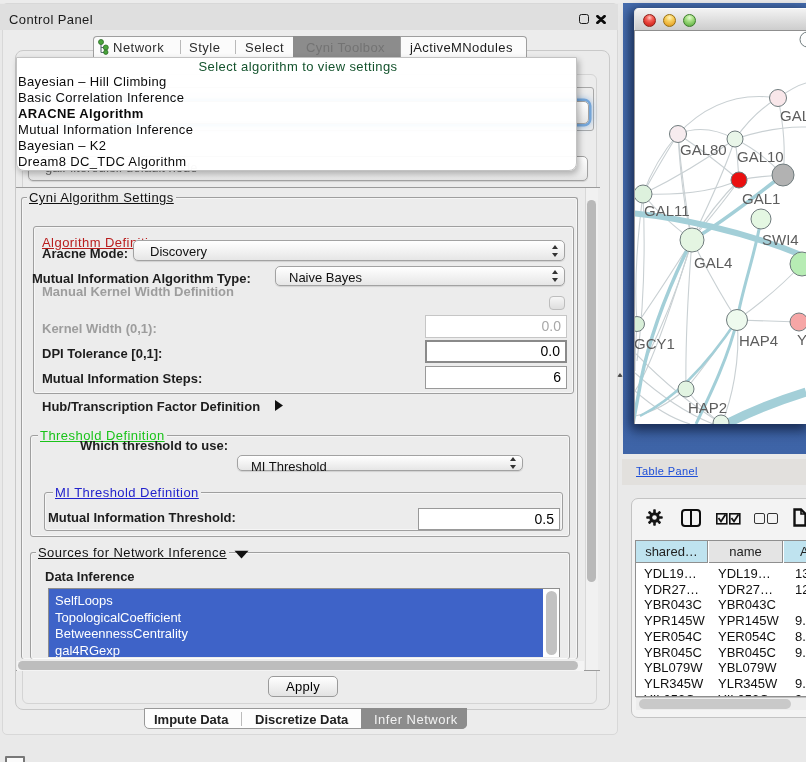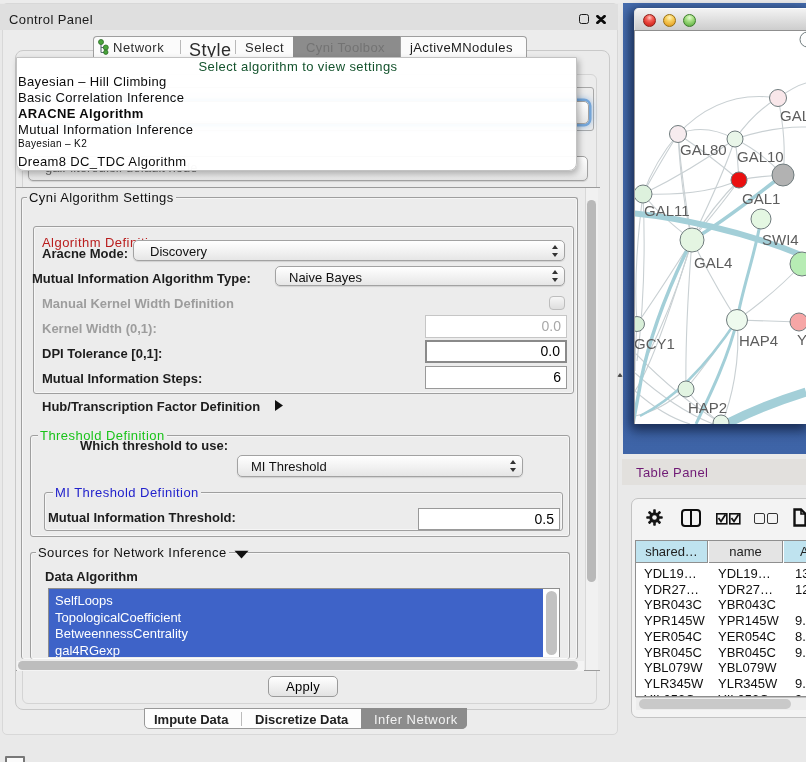--- a/index.html
+++ b/index.html
@@ -2,21 +2,21 @@
 <html><head>
 <meta charset="utf-8">
 <style>
   * { margin:0; padding:0; box-sizing:border-box; }
   html,body { width:806px; height:762px; overflow:hidden; }
   body { font-family:"Liberation Sans", sans-serif; background:#e9e9e9; position:relative; }
   .abs { position:absolute; }
   .lbl { font-size:13px; font-weight:bold; color:#1d1d1d; white-space:nowrap; }
   .dis { color:#9d9d9d; }
   .grp { position:absolute; border:1px solid #9f9f9f; border-radius:3px; box-shadow:inset 0 0 0 1px rgba(255,255,255,.55); }
-  .gtit { position:absolute; font-size:13px; background:#ececec; padding:0 2px; white-space:nowrap; line-height:13px; letter-spacing:.45px; }
+  .gtit { position:absolute; font-size:13px; background:#ececec; padding:0 2px; white-space:nowrap; line-height:13px; letter-spacing:.45px;text-decoration:underline; }
   .combo { position:absolute; border:1px solid #a2a2a2; border-radius:5px;
            background:linear-gradient(#ffffff 0%, #f4f4f4 45%, #e6e6e6 100%);
            box-shadow:0 1px 1px rgba(0,0,0,.12); font-size:13px; color:#111; }
   .combo .ct { position:absolute; left:16px; top:3px; white-space:nowrap; }
   .spin { position:absolute; right:4px; top:50%; width:9px; height:14px; margin-top:-7px; }
   .spin:before { content:""; position:absolute; left:1px; top:1px; border-left:3.5px solid transparent; border-right:3.5px solid transparent; border-bottom:4.5px solid #333; }
   .spin:after  { content:""; position:absolute; left:1px; bottom:1px; border-left:3.5px solid transparent; border-right:3.5px solid transparent; border-top:4.5px solid #333; }
   .fld { position:absolute; background:#fff; border:1px solid #999; font-size:14px; text-align:right; padding-right:5px; color:#000; }
 </style>
 </head>
@@ -40,21 +40,21 @@
 <div class="abs" style="left:235px; top:40px; width:1px; height:14px; background:#b9b9b9;"></div>
 <div class="abs" style="left:293px; top:36px; width:107px; height:21px; background:#8c8c8c;"></div>
 <div class="abs" style="left:400px; top:36px; width:1px; height:21px; background:#9e9e9e;"></div>
 <svg class="abs" style="left:96px; top:38px;" width="14" height="17" viewBox="0 0 14 17">
   <path d="M5 4 L5 14.5 M5 9.5 L9.5 9.5 M5 14.5 L9.5 14.5" stroke="#5c6a76" stroke-width="1.1" fill="none"></path>
   <circle cx="5" cy="4" r="2.5" fill="#4aa53c" stroke="#2a6c24" stroke-width=".8"></circle>
   <circle cx="9.8" cy="9.5" r="2.5" fill="#4aa53c" stroke="#2a6c24" stroke-width=".8"></circle>
   <circle cx="9.8" cy="14.2" r="2.2" fill="#4aa53c" stroke="#2a6c24" stroke-width=".8"></circle>
 </svg>
 <div class="abs" style="left:113px; top:40px; font-size:13px; color:#2c2c2c; letter-spacing:.5px;">Network</div>
-<div class="abs" style="left:189px; top:40px; font-size:18px; color:#2c2c2c; letter-spacing:.5px;">Style</div>
+<div class="abs" style="left:189px; top:40px; font-size:13px; color:#2c2c2c; letter-spacing:.5px;">Style</div>
 <div class="abs" style="left:245px; top:40px; font-size:13px; color:#2c2c2c; letter-spacing:.5px;">Select</div>
 <div class="abs" style="left:306px; top:40px; font-size:13px; color:#737373; letter-spacing:.4px;">Cyni Toolbox</div>
 <div class="abs" style="left:410px; top:40px; font-size:13px; color:#1c1c1c; letter-spacing:.4px;">jActiveMNodules</div>
 
 <div class="abs" style="left:20px; top:87px; width:574px; height:44px; border:1px solid #a8a8a8; border-radius:3px;"></div>
 <div class="combo" style="left:40px; top:101px; width:549px; height:23px; box-shadow:0 0 0 2.5px #74a5d8, 0 0 6px 3px rgba(110,160,215,.55);"></div>
 <div class="combo" style="left:28px; top:156px; width:560px; height:25px;">
   <span class="ct" style="color:#6a6a6a;">galFiltered.sif default node</span>
 </div>
 
@@ -71,59 +71,59 @@
     <span class="ct">Discovery</span>
     <span class="spin"></span>
   </div>
 
 <div class="lbl abs" style="left:32px; top:271px;">Mutual Information Algorithm Type:</div>
 <div class="combo" style="left:275px; top:266px; width:290px; height:20px;">
     <span class="ct" style="left:13px;">Naive Bayes</span>
     <span class="spin"></span>
   </div>
 
-<div class="lbl abs dis" style="left:42px; top:296px;">Manual Kernel Width Definition</div>
+<div class="lbl abs dis" style="left:42px; top:284px;">Manual Kernel Width Definition</div>
 <div class="abs" style="left:549px; top:296px; width:16px; height:14px; background:linear-gradient(#f6f6f6,#dedede); border:1px solid #bdbdbd; border-radius:4px;"></div>
 
 <div class="lbl abs dis" style="left:42px; top:321px;">Kernel Width (0,1):</div>
 <div class="fld" style="left:425px; top:315px; width:142px; height:23px; border-color:#c6c6c6; color:#a8a8a8; line-height:21px;">0.0</div>
 
 <div class="lbl abs" style="left:42px; top:346px;">DPI Tolerance [0,1]:</div>
 <div class="fld" style="left:425px; top:340px; width:142px; height:23px; border:2px solid #8a8a8a; line-height:19px;">0.0</div>
 
 <div class="lbl abs" style="left:42px; top:371px;">Mutual Information Steps:</div>
 <div class="fld" style="left:425px; top:366px; width:142px; height:23px; line-height:21px;">6</div>
 
 <div class="lbl abs" style="left:42px; top:399px;">Hub/Transcription Factor Definition</div>
 <svg class="abs" style="left:273px; top:399px;" width="12" height="13" viewBox="0 0 12 13">
     <path d="M2 1 L10 6.5 L2 12 Z" fill="#111"></path>
   </svg>
 
 <div class="grp" style="left:30px; top:435px; width:540px; height:102px;"></div>
 <div class="gtit" style="left:38px; top:429px; color:#19c319;">Threshold Definition</div>
 
 <div class="lbl abs" style="left:80px; top:438px;">Which threshold to use:</div>
-<div class="combo" style="left:237px; top:455px; width:286px; height:22px;">
+<div class="combo" style="left:237px; top:455px; width:286px; height:16px;">
     <span class="ct" style="left:13px;">MI Threshold</span>
     <span class="spin"></span>
   </div>
 
 <div class="grp" style="left:44px; top:492px; width:519px; height:39px;"></div>
 <div class="gtit" style="left:53px; top:486px; color:#2222cc;">MI Threshold Definition</div>
 
 <div class="lbl abs" style="left:48px; top:510px;">Mutual Information Threshold:</div>
 <div class="fld" style="left:418px; top:508px; width:142px; height:22px; line-height:20px;">0.5</div>
 
 <div class="grp" style="left:30px; top:552px; width:540px; height:107px; border-bottom:none;"></div>
 <div class="gtit" style="left:36px; top:546px; color:#111;">Sources for Network Inference</div>
 <svg class="abs" style="left:234px; top:550px;" width="15" height="9" viewBox="0 0 15 9">
     <path d="M0.5 0.8 L14.5 0.8 L7.5 8.6 Z" fill="#111"></path>
   </svg>
 
-<div class="lbl abs" style="left:45px; top:569px;">Data Algorithm</div>
+<div class="lbl abs" style="left:45px; top:569px;">Data Inference</div>
 
 <div class="abs" style="left:48px; top:588px; width:512px; height:69px; background:#fff; border:1px solid #8e8e8e; border-bottom:none; overflow:hidden;">
   <div class="abs" style="left:0; top:0; width:494px; height:80px; background:#3e63c8;"></div>
   <div class="abs" style="left:6px; top:4px;  font-size:13px; color:#fff;">SelfLoops</div>
   <div class="abs" style="left:6px; top:21px; font-size:13px; color:#fff;">TopologicalCoefficient</div>
   <div class="abs" style="left:6px; top:37px; font-size:13px; color:#fff;">BetweennessCentrality</div>
   <div class="abs" style="left:6px; top:54px; font-size:13px; color:#fff;">gal4RGexp</div>
   <div class="abs" style="left:497px; top:2px; width:11px; height:64px; background:#c2c2c2; border-radius:6px;"></div>
 </div>
 
@@ -141,21 +141,21 @@
 <div class="abs" style="left:154px; top:712px; font-size:13px; font-weight:bold; color:#222;">Impute Data</div>
 <div class="abs" style="left:255px; top:712px; font-size:13px; font-weight:bold; color:#222;">Discretize Data</div>
 <div class="abs" style="left:374px; top:712px; font-size:13px; color:#f2f2f2; letter-spacing:.5px;">Infer Network</div>
 
 <div class="abs" style="left:16px; top:57px; width:561px; height:114px; background:rgba(255,255,255,.96); border:1px solid #c2c2c2; border-radius:0 0 8px 8px; box-shadow:2px 3px 6px rgba(0,0,0,.28);"></div>
 <div class="abs" style="left:0px; top:59px; width:596px; text-align:center; font-size:13px; color:#14532d; letter-spacing:.4px;">Select algorithm to view settings</div>
 <div class="abs" style="left:18px; top:74px;  font-size:13px; color:#0a0a0a; letter-spacing:.35px;">Bayesian – Hill Climbing</div>
 <div class="abs" style="left:18px; top:90px;  font-size:13px; color:#0a0a0a; letter-spacing:.35px;">Basic Correlation Inference</div>
 <div class="abs" style="left:18px; top:106px; font-size:13px; font-weight:bold; color:#0a0a0a; letter-spacing:.35px;">ARACNE Algorithm</div>
 <div class="abs" style="left:18px; top:122px; font-size:13px; color:#0a0a0a; letter-spacing:.35px;">Mutual Information Inference</div>
-<div class="abs" style="left:18px; top:138px; font-size:10px; color:#0a0a0a; letter-spacing:.35px;">Bayesian – K2</div>
+<div class="abs" style="left:18px; top:138px; font-size:13px; color:#0a0a0a; letter-spacing:.35px;">Bayesian – K2</div>
 <div class="abs" style="left:18px; top:154px; font-size:13px; color:#0a0a0a; letter-spacing:.35px;">Dream8 DC_TDC Algorithm</div>
 
 <div class="abs" style="left:623px; top:3px; width:183px; height:451px; background:linear-gradient(#466dae 0%, #4268ab 60%, #3e64a7 100%);"></div>
 <div class="abs" style="left:0px; top:0px; width:806px; height:3px; background:#ececec;"></div>
 
 <div class="abs" style="left:634px; top:8px; width:172px; height:416px; border-radius:5px 0 0 0; box-shadow:0 5px 12px 3px rgba(5,15,40,.5), -4px 2px 9px rgba(5,15,40,.32); background:#fff; border-left:1px solid #98989c;"></div>
 <div class="abs" style="left:634px; top:8px; width:172px; height:23px; border-radius:5px 0 0 0; background:linear-gradient(#f4f4f4,#cdcdcd); border-bottom:1px solid #8f8f8f; box-shadow:inset 1px 1px 0 rgba(255,255,255,.7), inset 1px 0 0 #9a9a9a;"></div>
 <div class="abs" style="left:643px; top:14px; width:13px; height:13px; border-radius:50%; background:radial-gradient(circle at 50% 25%, #ffc8c2 0%, #f4645c 30%, #e23a32 60%, #c02018 100%); border:1px solid #8e2019;"></div>
 <div class="abs" style="left:663px; top:14px; width:13px; height:13px; border-radius:50%; background:radial-gradient(circle at 50% 25%, #fff3c2 0%, #f6d05e 35%, #eeb33c 65%, #cf8d12 100%); border:1px solid #9a7110;"></div>
 <div class="abs" style="left:683px; top:14px; width:13px; height:13px; border-radius:50%; background:radial-gradient(circle at 50% 25%, #e4fbd2 0%, #a8e086 35%, #7ec55f 65%, #549e38 100%); border:1px solid #3c7d2b;"></div>
@@ -236,21 +236,21 @@
     <text x="59" y="237">GAL4</text>
     <text x="127" y="214">SWI4</text>
     <text x="-1" y="318">GCY1</text>
     <text x="104" y="315">HAP4</text>
     <text x="162" y="314">Y</text>
     <text x="53" y="382">HAP2</text>
   </g>
 </svg>
 
 <div class="abs" style="left:622px; top:459px; width:184px; height:26px; background:#e2e0dd;"></div>
-<div class="abs" style="left:636px; top:465px; font-size:13px; color:#701a75; letter-spacing:.4px;">Table Panel</div>
+<div class="abs" style="left:636px; top:465px; font-size:11px; color:#1d4ed8; letter-spacing:.4px;text-decoration:underline;">Table Panel</div>
 
 <div class="abs" style="left:631px; top:498px; width:190px; height:220px; background:#f3f3f3; border:1px solid #c3c3c3; border-radius:7px;"></div>
 
 <svg class="abs" style="left:646px; top:509px;" width="17" height="17" viewBox="0 0 34 34">
   <g fill="#151515">
     <circle cx="17" cy="17" r="10.5"></circle>
     <g>
       <rect x="14.4" y="0.5" width="5.2" height="8" rx="1.6"></rect>
       <rect x="14.4" y="25.5" width="5.2" height="8" rx="1.6"></rect>
       <rect x="0.5" y="14.4" width="8" height="5.2" rx="1.6"></rect>

